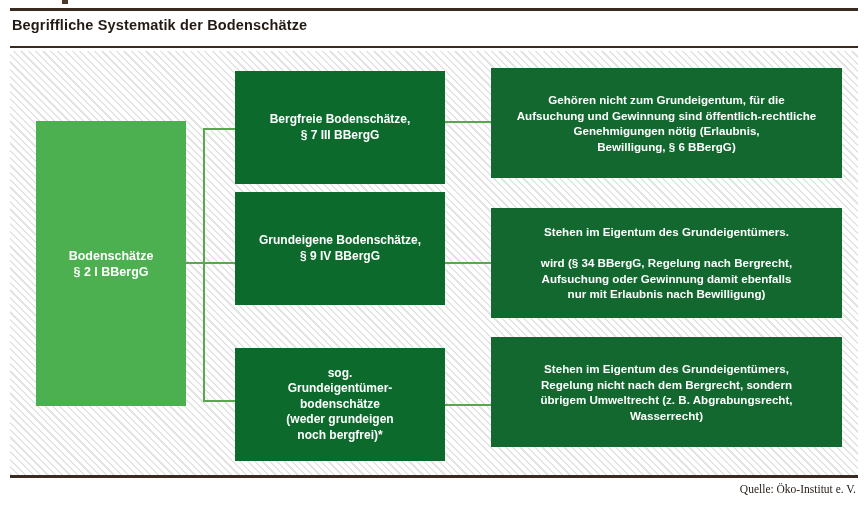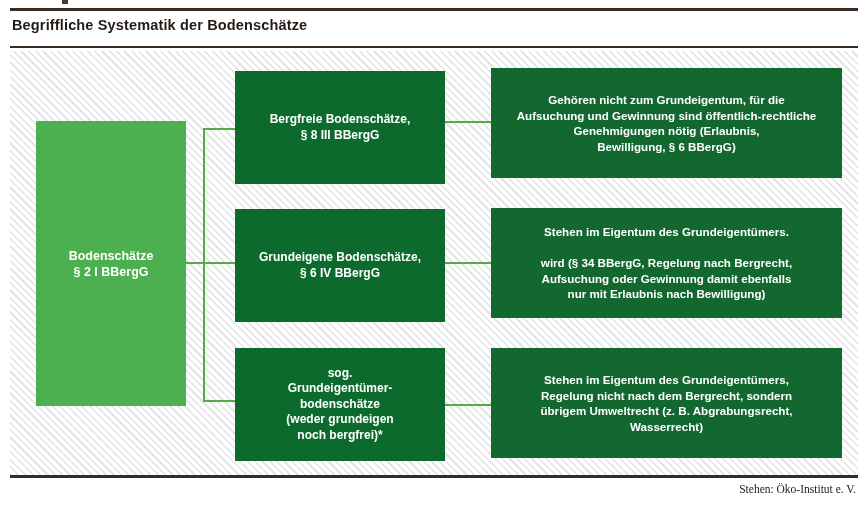--- a/index.html
+++ b/index.html
@@ -160,37 +160,37 @@
     <div class="box box-root" style="left:26px; top:70px; width:150px; height:285px;">
       <span class="box-txt">
         <span>Bodenschätze</span><br>
         <span>§ 2 I BBergG</span>
       </span>
     </div>
 
     <div class="box box-mid" style="left:225px; top:20px; width:210px; height:113px;">
       <span class="box-txt">
         <span>Bergfreie Bodenschätze,</span><br>
-        <span>§ 8 III BBergG</span>
+        <span>§ 7 III BBergG</span>
       </span>
     </div>
 
     <div class="box box-desc" style="left:481px; top:17px; width:351px; height:110px;">
       <span class="box-txt">
         <span>Gehören nicht zum Grundeigentum, für die</span><br>
         <span>Aufsuchung und Gewinnung sind öffentlich-rechtliche</span><br>
         <span>Genehmigungen nötig (Erlaubnis,</span><br>
         <span>Bewilligung, § 6 BBergG)</span>
       </span>
     </div>
 
-    <div class="box box-mid" style="left:225px; top:158px; width:210px; height:113px;">
+    <div class="box box-mid" style="left:225px; top:141px; width:210px; height:113px;">
       <span class="box-txt">
         <span>Grundeigene Bodenschätze,</span><br>
-        <span>§ 6 IV BBergG</span>
+        <span>§ 9 IV BBergG</span>
       </span>
     </div>
 
     <div class="box box-desc" style="left:481px; top:157px; width:351px; height:110px;">
       <span class="box-txt">
         <span>Stehen im Eigentum des Grundeigentümers.</span><br>
         <br>
         <span>wird (§ 34 BBergG, Regelung nach Bergrecht,</span><br>
         <span>Aufsuchung oder Gewinnung damit ebenfalls</span><br>
         <span>nur mit Erlaubnis nach Bewilligung)</span>
@@ -200,28 +200,28 @@
     <div class="box box-mid" style="left:225px; top:297px; width:210px; height:113px;">
       <span class="box-txt">
         <span>sog.</span><br>
         <span>Grundeigentümer-</span><br>
         <span>bodenschätze</span><br>
         <span>(weder grundeigen</span><br>
         <span>noch bergfrei)*</span>
       </span>
     </div>
 
-    <div class="box box-desc" style="left:481px; top:297px; width:351px; height:110px;">
+    <div class="box box-desc" style="left:481px; top:286px; width:351px; height:110px;">
       <span class="box-txt">
         <span>Stehen im Eigentum des Grundeigentümers,</span><br>
         <span>Regelung nicht nach dem Bergrecht, sondern</span><br>
         <span>übrigem Umweltrecht (z. B. Abgrabungsrecht,</span><br>
         <span>Wasserrecht)</span>
       </span>
     </div>
 
   </div>
 
   <div class="panel-rule"></div>
 
-  <div class="source">Stehen: Öko-Institut e. V.</div>
+  <div class="source">Quelle: Öko-Institut e. V.</div>
 
 </div>
 
 </body></html>

